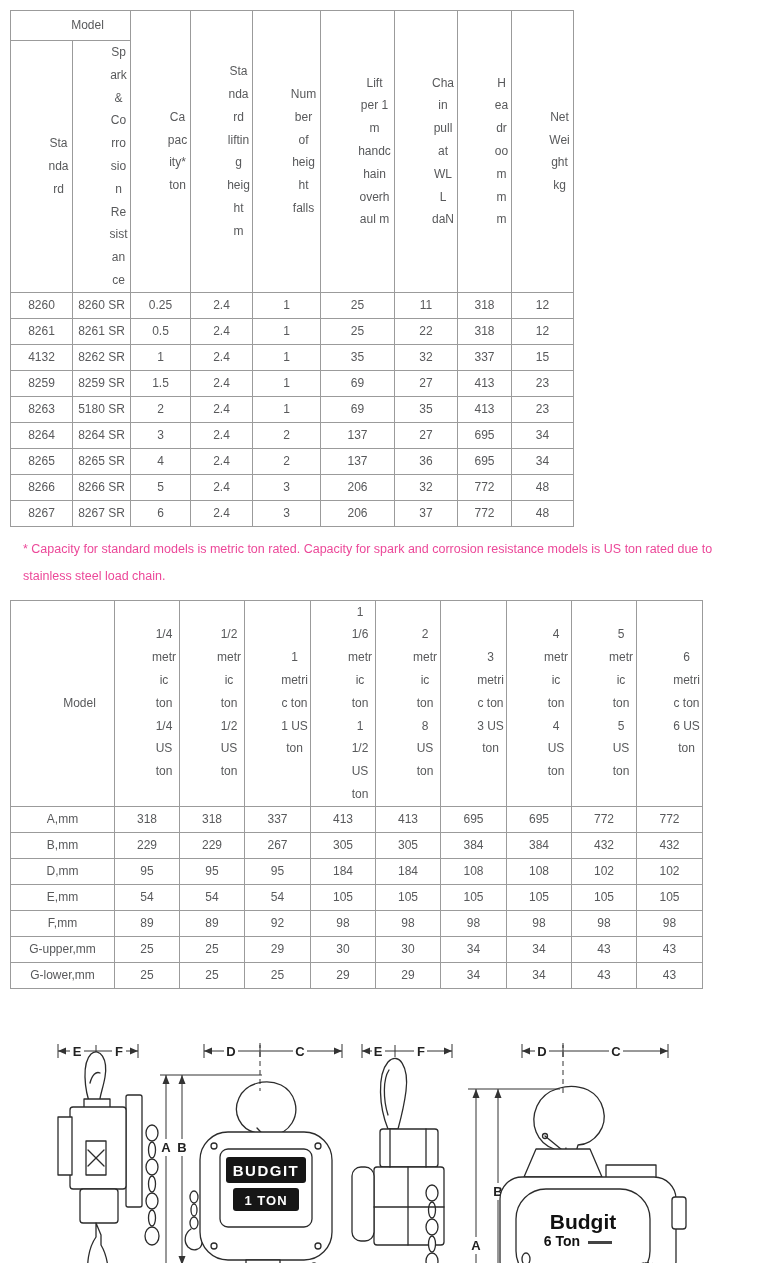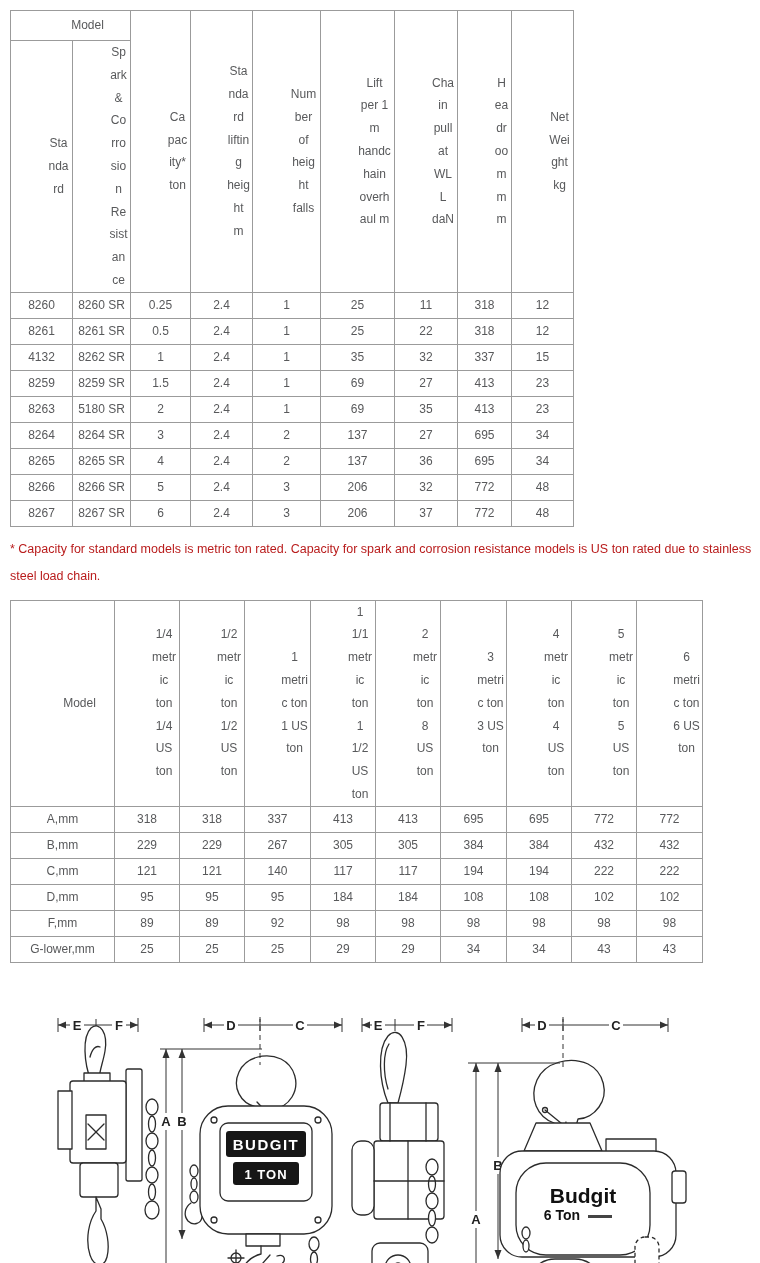--- a/index.html
+++ b/index.html
@@ -11,21 +11,21 @@
   th,td{border:1px solid #9b9b9b;font-weight:normal;text-align:center;
         font-size:12px;padding:0 2px;color:#58595b;word-wrap:break-word;}
   thead th{line-height:1.9;vertical-align:middle;padding-left:36px;}
   tbody td,tbody th{height:25px;}
 
   #t1{width:563px;}
   #t2{width:692px;margin-top:0;}
   #t2 thead th .hl{line-height:1.9;}
 
   .footnote{max-width:742px;font-size:12.5px;line-height:2.15;
-            margin:9px 0 10px 0;color:#b91c1c;}
+            margin:9px 0 10px 13px;color:#ec4899;}
 
   .figures{display:flex;margin-top:48px;margin-left:20px;}
   .fig{display:flex;flex-direction:column;}
   .fig-left{width:320px;}
   .fig-right{width:345px;}
   .figcap{margin-top:13px;width:280px;border-top:2px solid #222;
           padding-top:9px;font-size:15px;color:#3f3f3f;}
   .fig-left .figcap{margin-left:15px;}
   .fig-right .figcap{margin-left:10px;}
 
@@ -201,21 +201,21 @@
           </th>
           <th>
             <div class="hl">1/2 metric ton</div>
             <div class="hl">1/2 US ton</div>
           </th>
           <th>
             <div class="hl">1 metric ton</div>
             <div class="hl">1 US ton</div>
           </th>
           <th>
-            <div class="hl">1 1/1 metric ton</div>
+            <div class="hl">1 1/6 metric ton</div>
             <div class="hl">1 1/2 US ton</div>
           </th>
           <th>
             <div class="hl">2 metric ton</div>
             <div class="hl">8 US ton</div>
           </th>
           <th>
             <div class="hl">3 metric ton</div>
             <div class="hl">3 US ton</div>
           </th>
@@ -252,54 +252,66 @@
           <td>229</td>
           <td>267</td>
           <td>305</td>
           <td>305</td>
           <td>384</td>
           <td>384</td>
           <td>432</td>
           <td>432</td>
         </tr>
         <tr>
-          <th>C,mm</th>
-          <td>121</td>
-          <td>121</td>
-          <td>140</td>
-          <td>117</td>
-          <td>117</td>
-          <td>194</td>
-          <td>194</td>
-          <td>222</td>
-          <td>222</td>
-        </tr>
-        <tr>
           <th>D,mm</th>
           <td>95</td>
           <td>95</td>
           <td>95</td>
           <td>184</td>
           <td>184</td>
           <td>108</td>
           <td>108</td>
           <td>102</td>
           <td>102</td>
         </tr>
         <tr>
+          <th>E,mm</th>
+          <td>54</td>
+          <td>54</td>
+          <td>54</td>
+          <td>105</td>
+          <td>105</td>
+          <td>105</td>
+          <td>105</td>
+          <td>105</td>
+          <td>105</td>
+        </tr>
+        <tr>
           <th>F,mm</th>
           <td>89</td>
           <td>89</td>
           <td>92</td>
           <td>98</td>
           <td>98</td>
           <td>98</td>
           <td>98</td>
           <td>98</td>
           <td>98</td>
+        </tr>
+        <tr>
+          <th>G-upper,mm</th>
+          <td>25</td>
+          <td>25</td>
+          <td>29</td>
+          <td>30</td>
+          <td>30</td>
+          <td>34</td>
+          <td>34</td>
+          <td>43</td>
+          <td>43</td>
         </tr>
         <tr>
           <th>G-lower,mm</th>
           <td>25</td>
           <td>25</td>
           <td>25</td>
           <td>29</td>
           <td>29</td>
           <td>34</td>
           <td>34</td>

